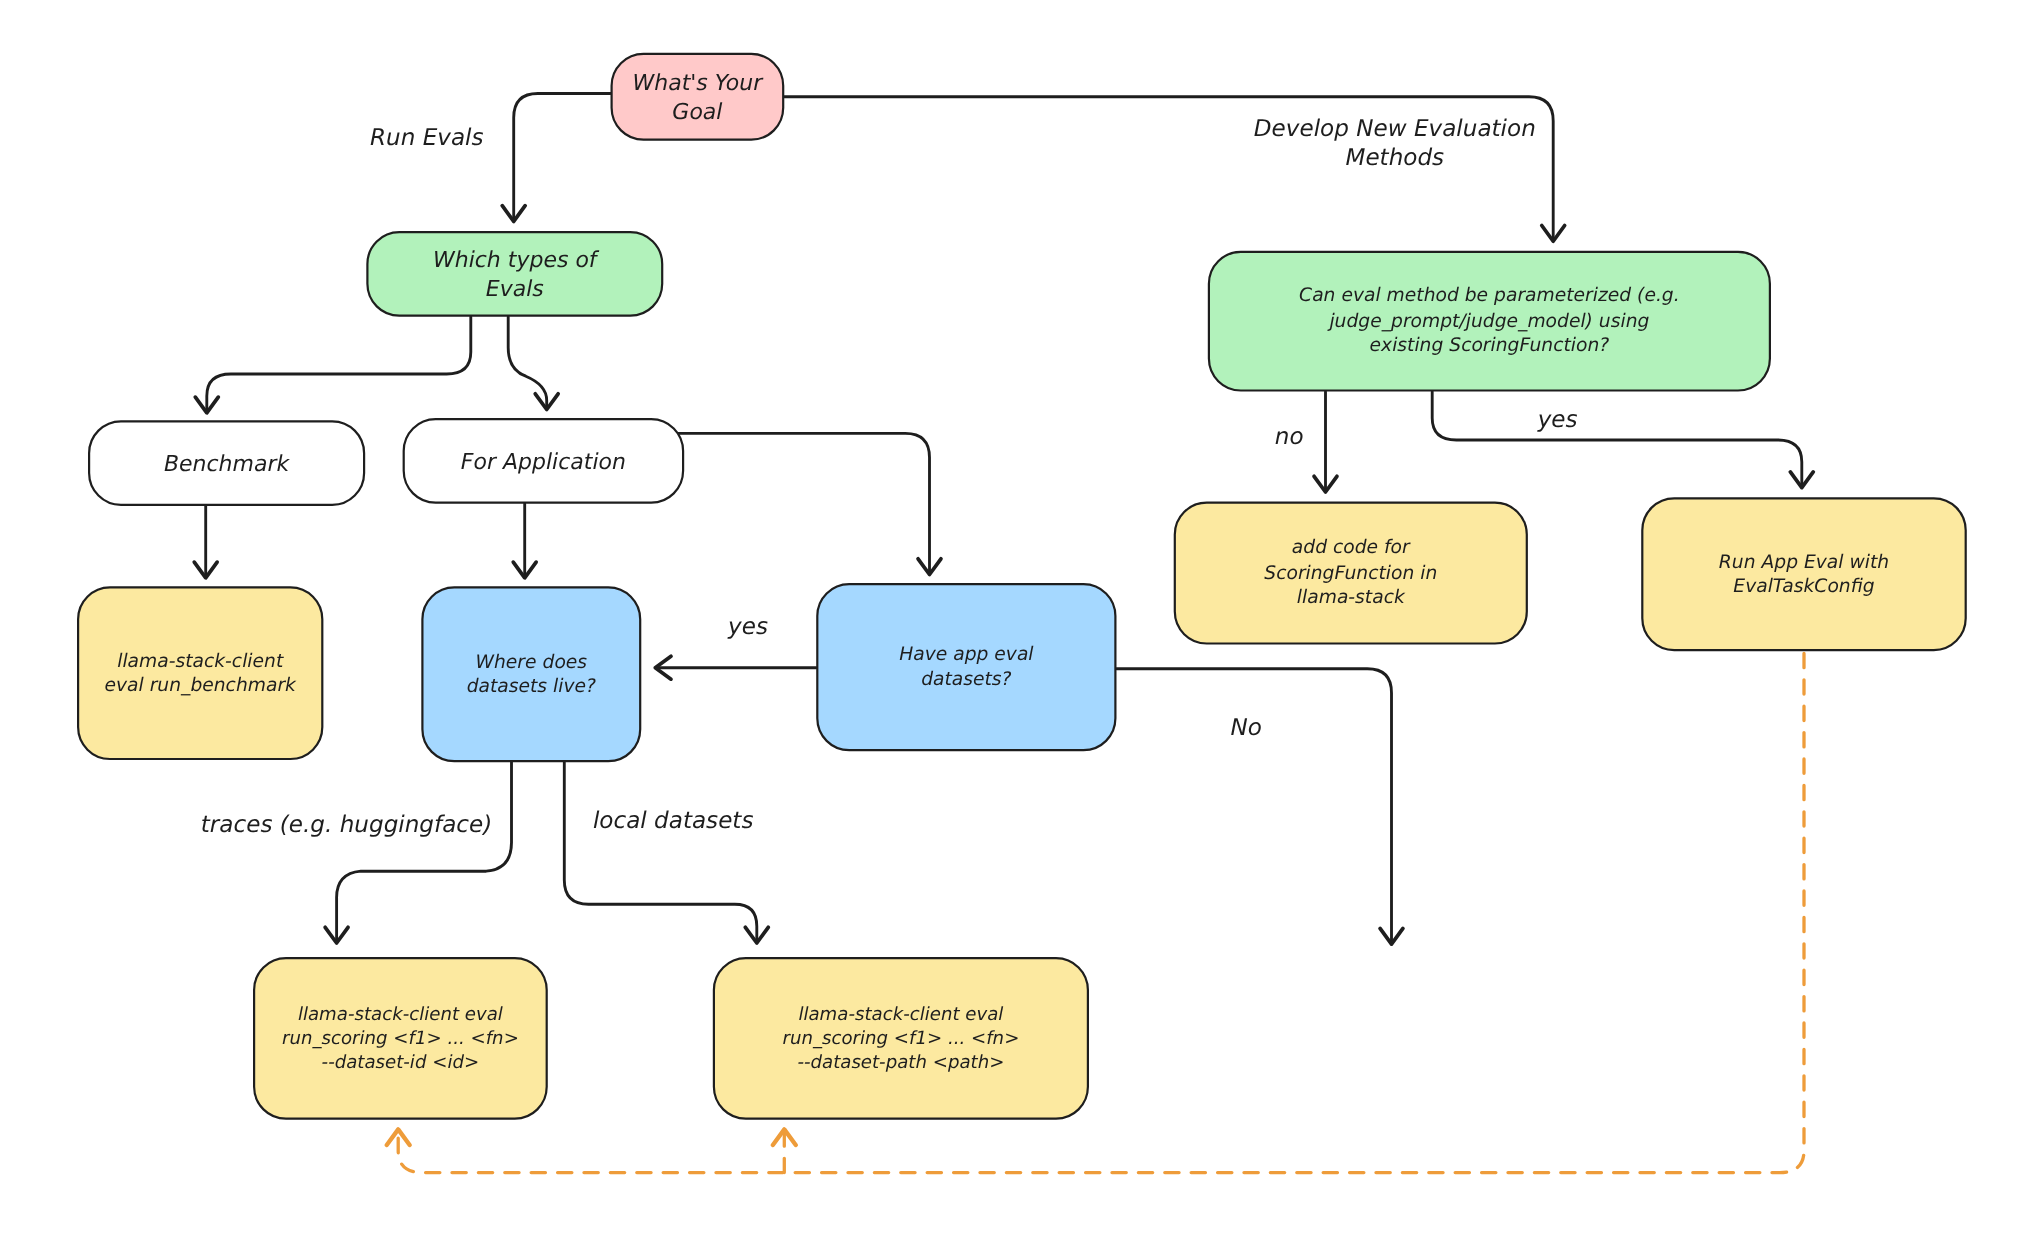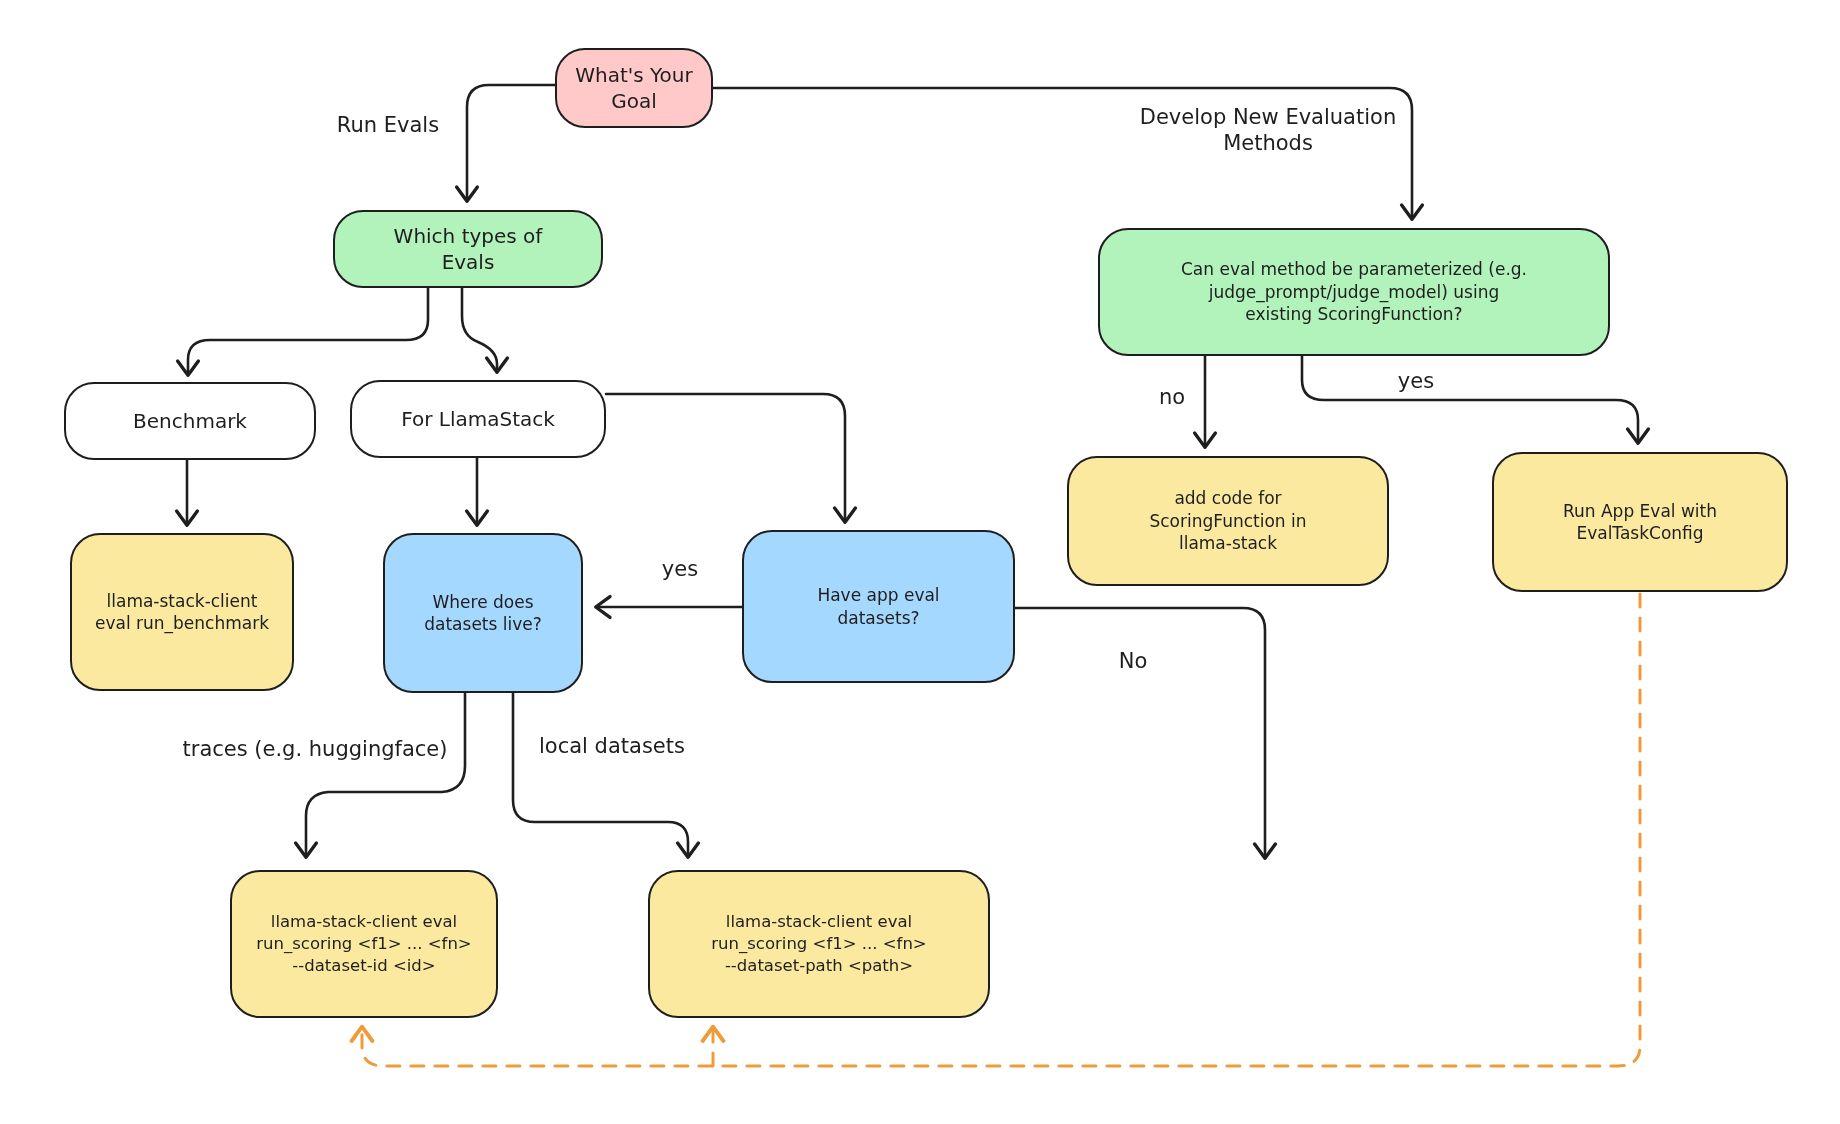--- a/index.html
+++ b/index.html
@@ -5,37 +5,38 @@
   :root{
     --node_pink:#ffc9c9; --node_green:#b2f2bb; --node_blue:#a5d8ff;
     --node_yellow:#fce9a0; --node_white:#ffffff; --stroke:#1e1e1e;
     --feedback_orange:#ee9c3a; --background:#ffffff;
   }
   html,body{margin:0;padding:0;background:var(--background);}
   .canvas{
     position:relative;width:1840px;height:1124px;background:var(--background);
     font-family:"DejaVu Sans","Liberation Sans",sans-serif;color:var(--stroke);
     overflow:hidden;
+    font-style:italic;
   }
   .edges{position:absolute;left:0;top:0;width:1840px;height:1124px;z-index:0;}
   .edge{fill:none;stroke:var(--stroke);stroke-width:2.6;stroke-linecap:round;stroke-linejoin:round;}
   .edge-orange{fill:none;stroke:var(--feedback_orange);stroke-width:3;stroke-linecap:round;
     stroke-linejoin:round;stroke-dasharray:13 11;}
   .mk-black{fill:none;stroke:var(--stroke);stroke-width:2.6;stroke-linecap:round;stroke-linejoin:round;}
   .mk-orange{fill:none;stroke:var(--feedback_orange);stroke-width:3;stroke-linecap:round;stroke-linejoin:round;}
   .node{
     position:absolute;z-index:1;display:flex;align-items:center;justify-content:center;
     text-align:center;white-space:pre-line;border:2.6px solid var(--stroke);
     border-radius:30px;font-size:17px;line-height:1.32;padding:6px 12px;box-sizing:border-box;
   }
   .pink{background:var(--node_pink);}
   .green{background:var(--node_green);}
   .blue{background:var(--node_blue);}
   .yellow{background:var(--node_yellow);}
-  .white{background:var(--node_white);}
+  .white{background:var(--node_white);margin-left:16px;}
   .dashed{border-style:dashed;border-width:3.2px;}
   .fs20{font-size:20px;}
   .fs16{font-size:16.5px;}
   .edge-label{
     position:absolute;z-index:2;text-align:center;white-space:pre-line;
     font-size:21px;line-height:1.25;color:var(--stroke);
   }
 </style>
 </head>
 <body>
@@ -75,21 +76,21 @@
 
   <div class="node green fs20" style="left:333px;top:210px;width:270px;height:78px">Which types of
 Evals</div>
 
   <div class="node green" style="left:1098px;top:228px;width:512px;height:128px">Can eval method be parameterized (e.g.
 judge_prompt/judge_model) using
 existing ScoringFunction?</div>
 
   <div class="node white fs20" style="left:64px;top:382px;width:252px;height:78px">Benchmark</div>
 
-  <div class="node white fs20" style="left:350px;top:380px;width:256px;height:78px">For LlamaStack</div>
+  <div class="node white fs20" style="left:350px;top:380px;width:256px;height:78px">For Application</div>
 
   <div class="node yellow" style="left:70px;top:533px;width:224px;height:158px;padding:6px 4px">llama-stack-client
 eval run_benchmark</div>
 
   <div class="node blue" style="left:383px;top:533px;width:200px;height:160px">Where does
 datasets live?</div>
 
   <div class="node blue" style="left:742px;top:530px;width:273px;height:153px">Have app eval
 datasets?</div>
 

